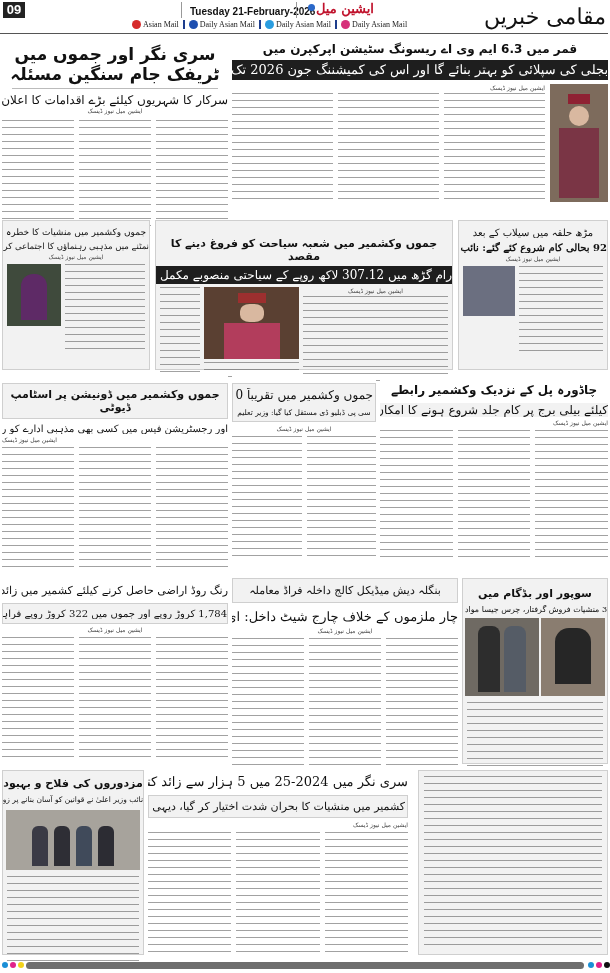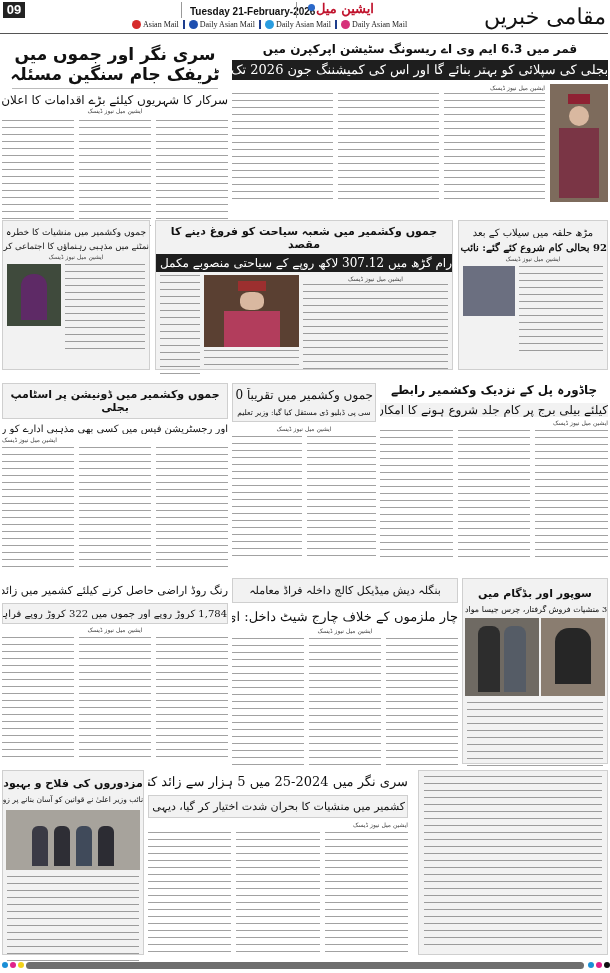--- a/index.html
+++ b/index.html
@@ -115,21 +115,21 @@
   <div class="head-plain" style="font-size:10px; margin-top:6px;">مڑھ حلقہ میں سیلاب کے بعد</div>
   <div class="head-plain" style="font-size:10px; margin-top:4px; font-weight:bold;">92 بحالی کام شروع کئے گئے: نائب وزیر اعلیٰ</div>
   <div class="byline" style="margin-top:2px;">ایشین میل نیوز ڈیسک</div>
   <div style="display:flex; direction:rtl; gap:4px; margin:4px 4px 0;">
     <div class="lines" style="flex:1; height:86px;"></div>
     <div class="photo" style="width:52px; height:50px; background:#6b6f80;"></div>
   </div>
 </div>
 
 <div class="abs box" style="left:155px; top:220px; width:298px; height:150px;">
-  <div class="kicker" style="margin-top:4px;">جموں وکشمیر میں شعبہ سیاحت کو فروغ دینے کا مقصد</div>
+  <div class="kicker" style="margin-top:16px;">جموں وکشمیر میں شعبہ سیاحت کو فروغ دینے کا مقصد</div>
   <div class="head-dark" style="margin-top:3px; height:18px; line-height:18px; font-size:12px;">رام گڑھ میں 307.12 لاکھ روپے کے سیاحتی منصوبے مکمل اور ایک زیر تکمیل: وزیر اعلیٰ</div>
   <div style="display:flex; direction:rtl; gap:4px; margin:3px 4px 0;">
     <div style="flex:1;">
       <div class="byline">ایشین میل نیوز ڈیسک</div>
       <div class="lines" style="height:90px; margin-top:2px;"></div>
     </div>
     <div style="width:95px;">
       <div class="photo" style="height:72px; background:#5a4032;">
         <div style="margin:6px auto 0; width:28px; height:10px; background:#9c2f2f;"></div>
         <div style="margin:1px auto 0; width:24px; height:18px; border-radius:40%; background:#d9b8a0;"></div>
@@ -171,21 +171,21 @@
   </div>
   <div class="byline" style="margin-top:3px;">ایشین میل نیوز ڈیسک</div>
   <div class="cols" style="margin-top:4px;">
     <div class="col lines" style="height:120px;"></div>
     <div class="col lines" style="height:120px;"></div>
   </div>
 </div>
 
 <div class="abs white" style="left:2px; top:375px; width:226px; height:195px;">
   <div class="box" style="margin-top:8px; padding:4px 0;">
-    <div class="kicker" style="font-size:11px;">جموں وکشمیر میں ڈونیشن پر اسٹامپ بجلی</div>
+    <div class="kicker" style="font-size:11px;">جموں وکشمیر میں ڈونیشن پر اسٹامپ ڈیوٹی</div>
   </div>
   <div class="head-plain" style="margin-top:4px; font-size:10px;">اور رجسٹریشن فیس میں کسی بھی مذہبی ادارے کو رعایت نہیں: حکومت</div>
   <div class="byline" style="text-align:left; margin-top:2px;">ایشین میل نیوز ڈیسک</div>
   <div class="cols" style="margin-top:4px;">
     <div class="col lines" style="height:126px;"></div>
     <div class="col lines" style="height:126px;"></div>
     <div class="col lines" style="height:126px;"></div>
   </div>
 </div>
 

